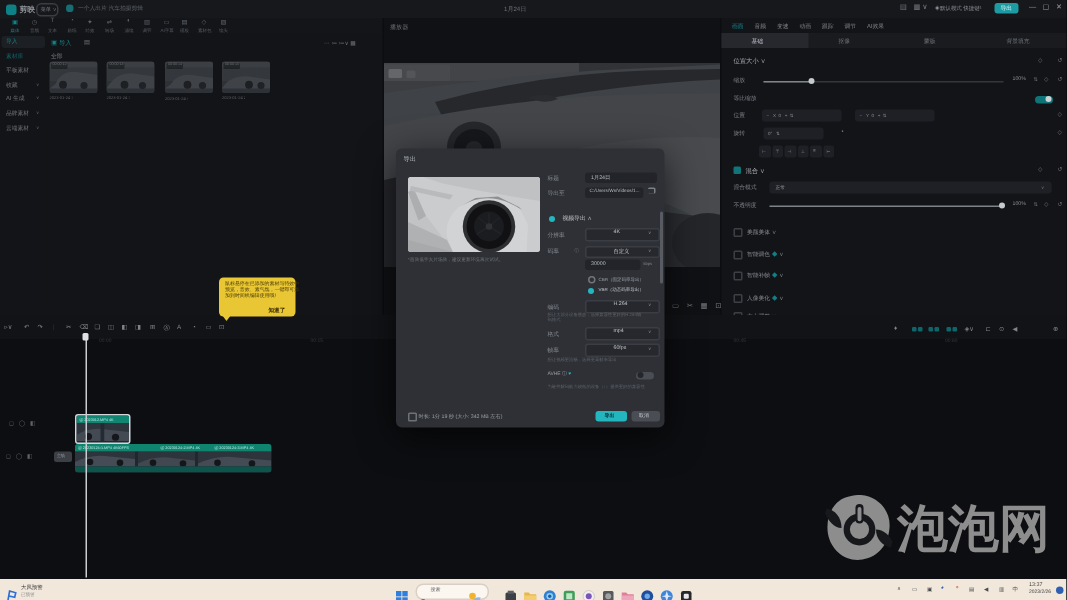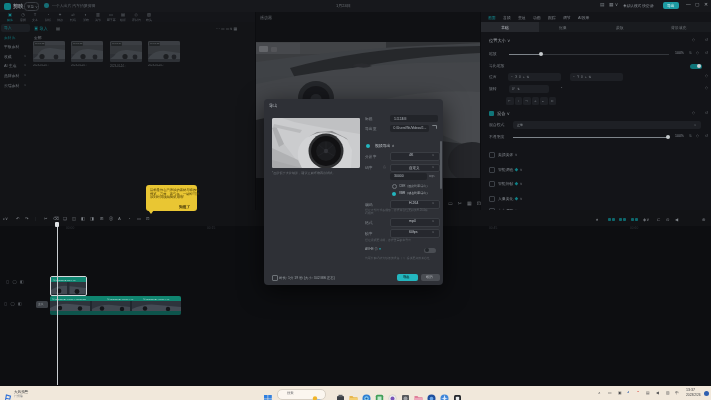--- a/index.html
+++ b/index.html
@@ -386,20 +386,29 @@
       <div class="abs" style="left: 8px; top: 176px; width: 4px; height: 4px; border: 1px solid rgb(109, 114, 119); border-radius: 1px;"></div>
       <div class="abs t" style="left: 15px; top: 176px; font-size: 7px; color: rgb(154, 160, 165); transform: scale(0.5);">时长: 1分 19 秒 (大小: 342 MB 左右)</div>
       <div class="abs" style="left: 133px; top: 174.5px; width: 21px; height: 7px; background: rgb(35, 182, 191); border-radius: 2px;">
         <div class="abs t" style="left: 6px; top: 1px; font-size: 6px; color: rgb(8, 43, 45); position: absolute; transform: scale(0.55); transform-origin: left top; white-space: nowrap; font-weight: bold;">导出</div>
       </div>
       <div class="abs" style="left: 156.5px; top: 174.5px; width: 19px; height: 7px; background: rgb(74, 77, 83); border-radius: 2px;">
         <div class="abs t" style="left: 5px; top: 1px; font-size: 6px; color: rgb(201, 205, 210); position: absolute; transform: scale(0.55); transform-origin: left top; white-space: nowrap;">取消</div>
       </div>
     </div>
 
+  <div class="abs" id="watermark" style="left:548px;top:327px;width:160px;height:50px;z-index:40;"><svg width="160" height="50" viewBox="0 0 160 50">
+    <path d="M26 3 C38 4 46 14 45 25 C44 36 38 44 27 46 C16 48 6 40 4 29 C2 17 8 6 18 4 C21 3 23 3 26 3 Z" fill="#8d8d8d"></path>
+    <path d="M3 12 C9 13 13 18 13 25 C8 25 4 20 2 15 Z" fill="#17181b"></path>
+    <path d="M46 38 C40 37 36 32 36 26 C41 26 45 30 47 34 Z" fill="#17181b"></path>
+    <circle cx="25" cy="26" r="8.5" fill="none" stroke="#17181b" stroke-width="4.2"></circle>
+    <rect x="22.3" y="9" width="5.4" height="13" rx="2.7" fill="#17181b"></rect>
+    <rect x="23.7" y="11" width="2.6" height="9.5" rx="1.3" fill="#8d8d8d"></rect>
+    <text x="50" y="37" font-family="Liberation Sans,sans-serif" font-size="34" font-weight="bold" fill="#8d8d8d">泡泡网</text>
+  </svg></div>
 </div>
 
 <div class="abs" id="taskbar" style="left:0;top:386px;width:711px;height:14px;background:#f1e8db;">
     <div class="abs" style="left: 4px; top: 2.5px; width: 8px; height: 9px;"><svg width="8" height="9" viewBox="0 0 8 9">
         <path d="M1 9 L2.4 1 L6.5 2.2 L5.8 5.2 L2 4.3" fill="none" stroke="#2d6fd9" stroke-width="1.1"></path>
       </svg></div>
     <div class="abs t" style="left: 14px; top: 2.5px; font-size: 6px; color: rgb(58, 59, 62); transform: scale(0.6);">大风预警</div>
     <div class="abs t" style="left: 14px; top: 8px; font-size: 6px; color: rgb(139, 140, 143); transform: scale(0.5);">已预警</div>
     <div class="abs" style="left: 264px; top: 3px; width: 8px; height: 8px;"><svg width="8" height="8">
         <rect x="0" y="0" width="3.6" height="3.6" fill="#2f7fe0"></rect>

